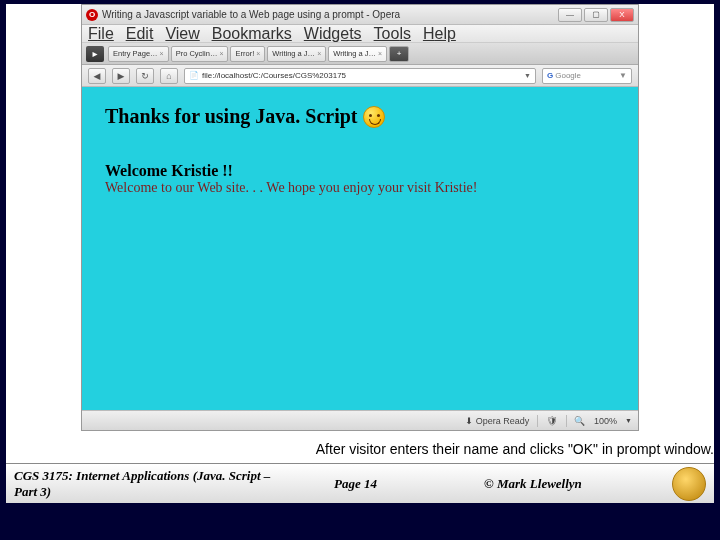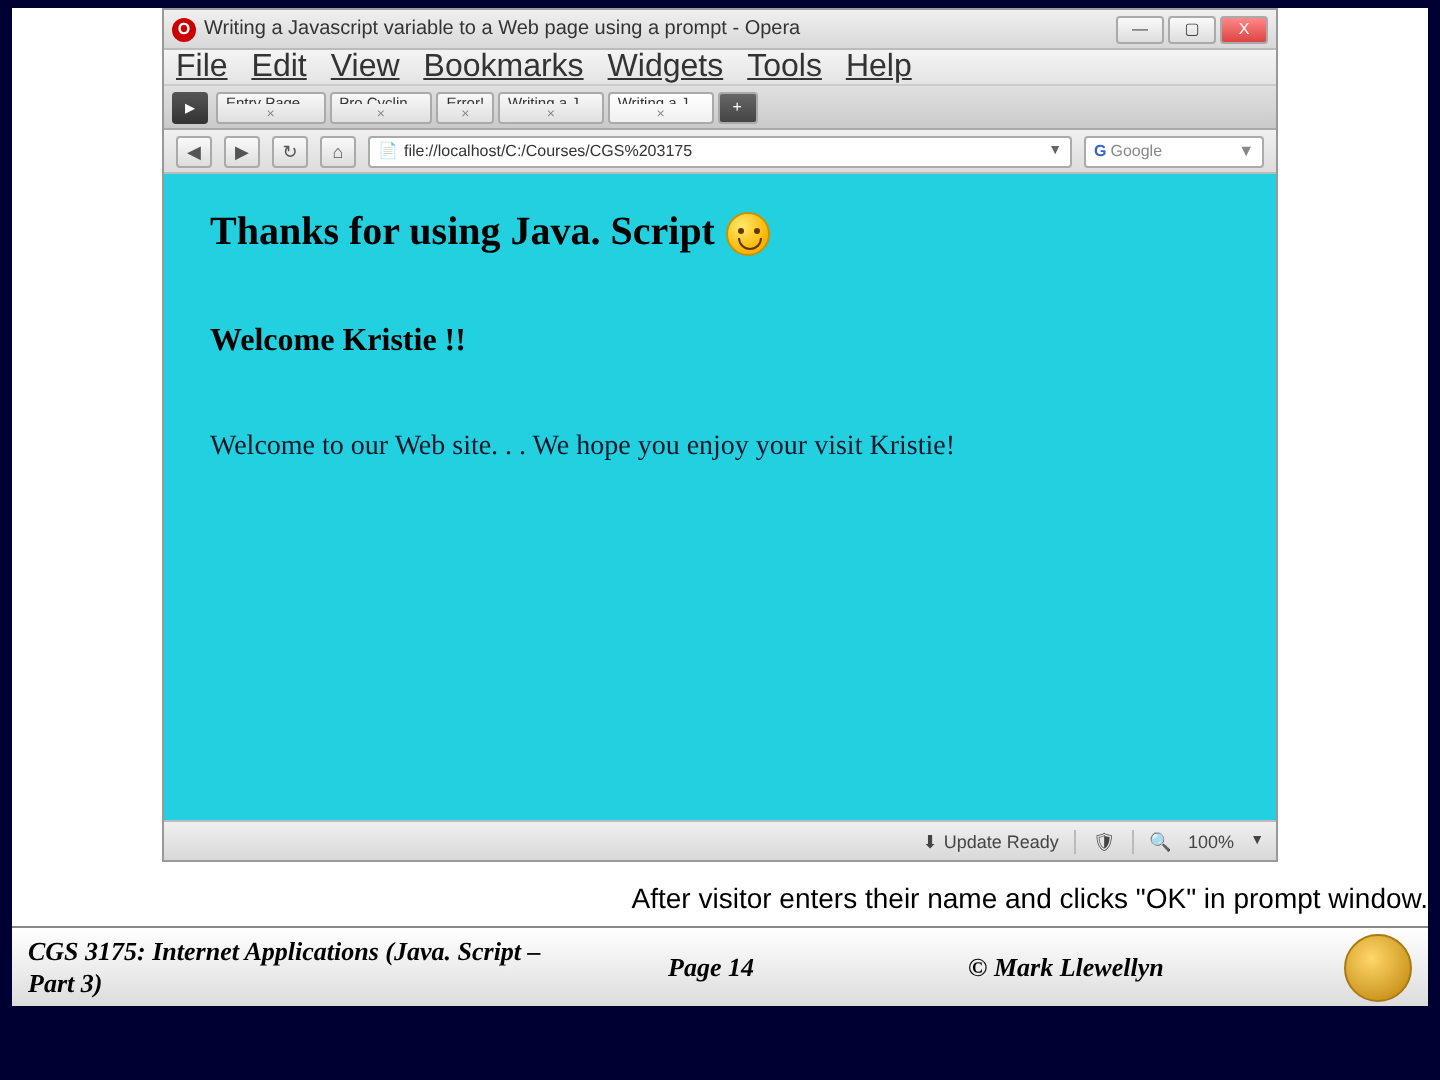--- a/index.html
+++ b/index.html
@@ -9,37 +9,37 @@
   .titlebar { height: 20px; background: linear-gradient(#f0f0f0, #d8d8d8); border-bottom: 1px solid #bbb; display: flex; align-items: center; padding: 0 4px; font-size: 10px; }
   .opera-icon { width: 12px; height: 12px; background: #c00; border-radius: 50%; margin-right: 4px; display: inline-flex; align-items: center; justify-content: center; color: #fff; font-size: 8px; font-weight: bold; }
   .title-text { flex: 1; color: #333; }
   .winbtns { display: flex; gap: 2px; }
   .winbtn { width: 24px; height: 14px; background: linear-gradient(#fafafa,#ddd); border: 1px solid #aaa; border-radius: 2px; font-size: 8px; display: flex; align-items: center; justify-content: center; color: #444; }
   .winbtn.close { background: linear-gradient(#f88,#d44); color: #fff; }
   .menubar { height: 18px; background: linear-gradient(#f4f4f4,#e4e4e4); border-bottom: 1px solid #ccc; display: flex; align-items: center; padding: 0 6px; gap: 12px; font-size: 16px; color: #333; text-decoration: underline; }
   .menubar span u { text-decoration: underline; }
   .tabbar { height: 22px; background: linear-gradient(#e0e0e0,#cacaca); border-bottom: 1px solid #aaa; display: flex; align-items: center; padding: 0 4px; gap: 2px; font-size: 8px; }
   .tabbar .newtab { width: 18px; height: 16px; background: linear-gradient(#555,#333); border-radius: 2px; color: #fff; display: flex; align-items: center; justify-content: center; font-size: 10px; margin-right: 2px; }
-  .tab { height: 16px; background: linear-gradient(#f8f8f8,#e0e0e0); border: 1px solid #aaa; border-radius: 2px; padding: 0 4px; display: flex; align-items: center; gap: 2px; color: #333; max-width: 78px; overflow: hidden; white-space: nowrap; flex-direction: column; }
+  .tab { height: 16px; background: linear-gradient(#f8f8f8,#e0e0e0); border: 1px solid #aaa; border-radius: 2px; padding: 0 4px; display: flex; align-items: center; gap: 2px; color: #333; max-width: 78px; overflow: hidden; white-space: nowrap; }
   .tab.active { background: linear-gradient(#fff,#f0f0f0); }
   .tab .tx { font-size: 7.5px; overflow: hidden; text-overflow: ellipsis; }
   .tab .x { font-size: 7px; color: #888; }
   .tab.plus { width: 20px; background: linear-gradient(#666,#444); color: #fff; justify-content: center; }
   .addrbar { height: 22px; background: linear-gradient(#f0f0f0,#dcdcdc); border-bottom: 1px solid #bbb; display: flex; align-items: center; padding: 0 6px; gap: 6px; font-size: 9px; }
   .navbtn { width: 18px; height: 16px; background: linear-gradient(#fafafa,#ddd); border: 1px solid #aaa; border-radius: 2px; display: flex; align-items: center; justify-content: center; font-size: 9px; color: #555; }
   .addr { flex: 1; height: 16px; background: #fff; border: 1px solid #aaa; border-radius: 2px; padding: 0 4px; display: flex; align-items: center; gap: 3px; font-size: 8px; color: #333; }
   .addr .drop { color: #666; font-size: 7px; }
   .search { width: 90px; height: 16px; background: #fff; border: 1px solid #aaa; border-radius: 2px; padding: 0 4px; display: flex; align-items: center; font-size: 8px; color: #888; gap: 2px; }
   .content { position: absolute; top: 82px; left: 0; right: 0; bottom: 20px; background: #23d0df; padding: 10px 23px; color: #000; overflow: hidden; }
   .content h1 { font-family: "Times New Roman", serif; font-weight: bold; font-size: 20px; margin-top: 8px; display: flex; align-items: center; gap: 6px; }
   .smiley { width: 22px; height: 22px; background: radial-gradient(circle at 35% 30%, #ffe96a, #f7b500 70%); border: 1px solid #cc9000; border-radius: 50%; position: relative; display: inline-block; }
   .smiley::before { content: ""; position: absolute; width: 3px; height: 3px; background: #663300; border-radius: 50%; top: 7px; left: 5px; box-shadow: 8px 0 0 #663300; }
   .smiley::after { content: ""; position: absolute; width: 10px; height: 5px; border: 1.5px solid #663300; border-top: none; border-radius: 0 0 10px 10px; top: 12px; left: 5px; }
   .content h2 { font-family: "Times New Roman", serif; font-weight: bold; font-size: 16px; color: #000000; margin-top: 34px; }
-  .content p { font-family: "Times New Roman", serif; font-size: 14px; margin-top: 36px; color: #0f172a; }
+  .content p { font-family: "Times New Roman", serif; font-size: 14px; color: #7f1d1d; }
   .statusbar { position: absolute; bottom: 0; left: 0; right: 0; height: 20px; background: linear-gradient(#f0f0f0,#d8d8d8); border-top: 1px solid #bbb; display: flex; align-items: center; justify-content: flex-end; padding: 0 6px; gap: 8px; font-size: 9px; color: #444; }
   .statusbar .chip { display: flex; align-items: center; gap: 3px; }
   .statusbar .sep { width: 1px; height: 12px; background: #bbb; }
   .caption { text-align: right; font-size: 14px; color: #000; background: #fff; padding: 10px 0 6px; font-family: Arial, sans-serif; }
   .footer { height: 40px; background: linear-gradient(#fff,#dcdcdc); border-top: 1px solid #888; display: flex; align-items: center; padding: 0 8px; font-family: "Times New Roman", serif; font-style: italic; font-weight: bold; font-size: 13px; color: #000; gap: 40px; }
   .footer .f1 { flex: 0 0 280px; }
   .footer .f2 { flex: 0 0 110px; text-align: left; }
   .footer .f3 { flex: 1; text-align: left; }
   .footer .logo { width: 34px; height: 34px; border-radius: 50%; background: radial-gradient(circle at 40% 35%, #ffd76a, #c8921a 80%); border: 1px solid #aa7a10; position: relative; }
   .whitewrap { background: #fff; margin: 0 2px; }
@@ -121,21 +121,21 @@
           <span>Thanks for using Java. Script</span>
           <span class="smiley"></span>
         </h1>
         <h2>Welcome Kristie !!</h2>
         <p>Welcome to our Web site. . . We hope you enjoy your visit Kristie!</p>
       </div>
 
       <div class="statusbar">
         <div class="chip">
           <span>⬇</span>
-          <span>Update Ready</span>
+          <span>Opera Ready</span>
         </div>
         <div class="sep"></div>
         <span>🛡</span>
         <div class="sep"></div>
         <span>🔍</span>
         <span>100%</span>
         <span style="font-size:7px">▼</span>
       </div>
 
     </div>

